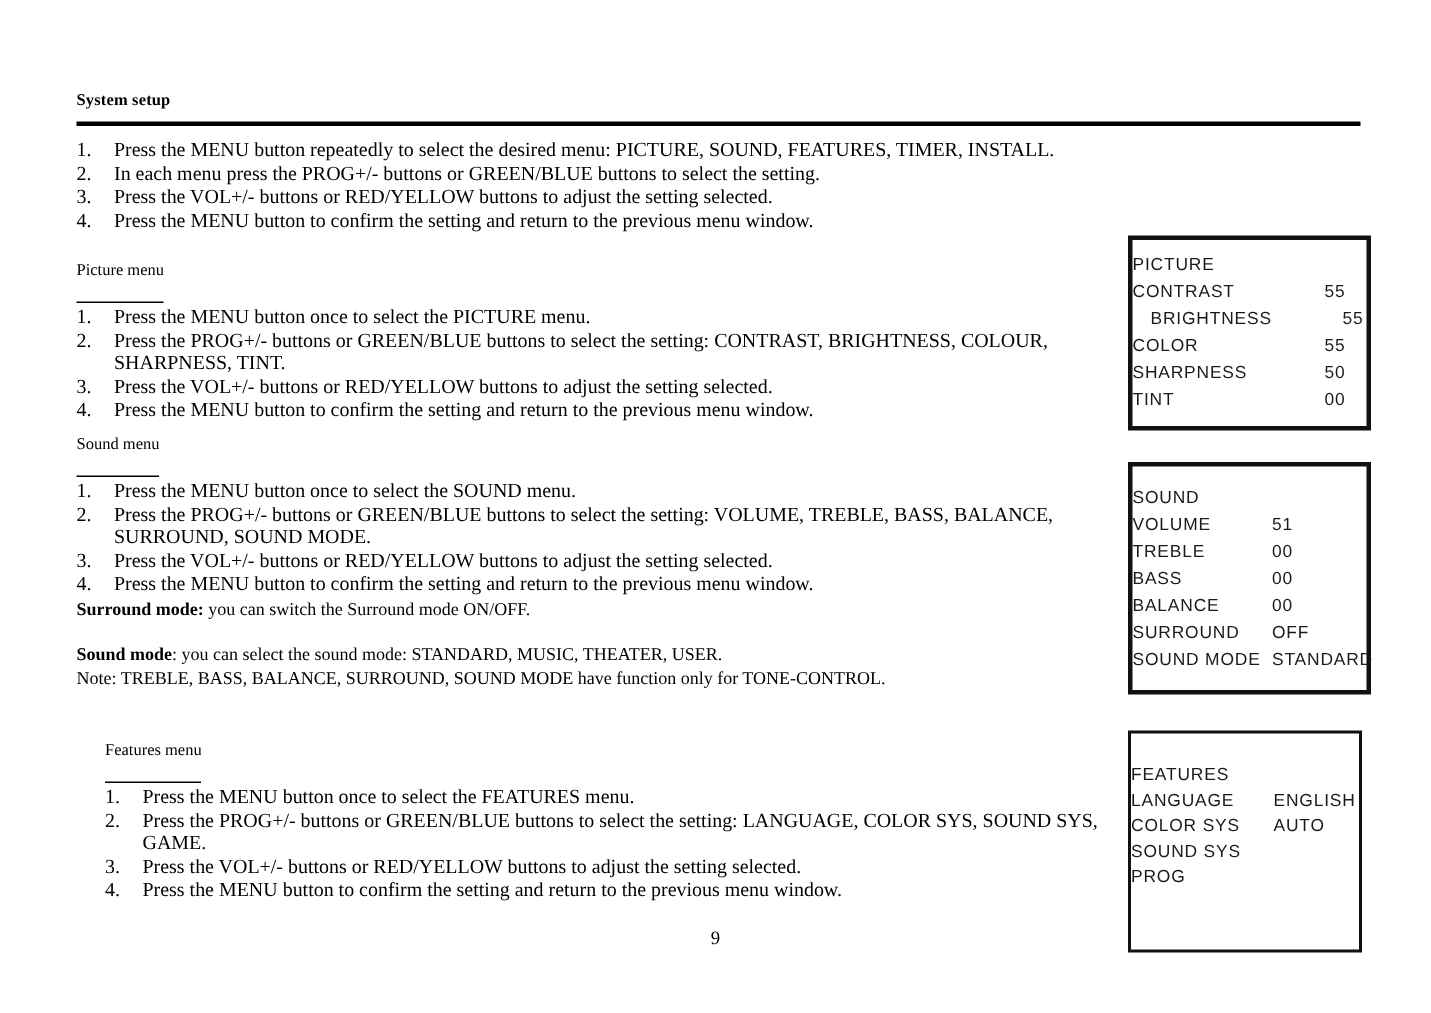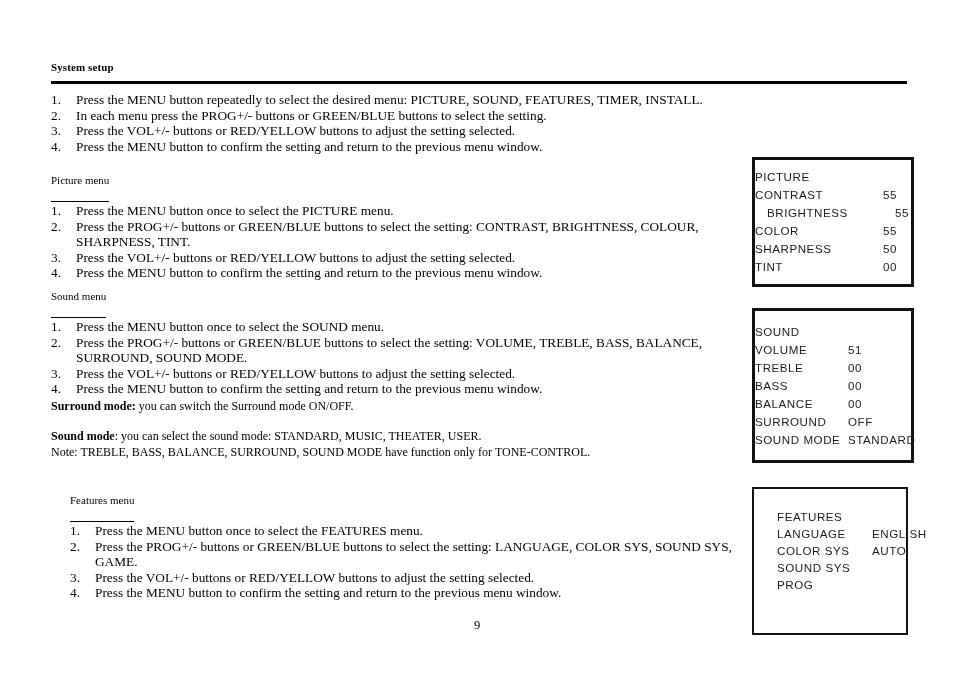--- a/index.html
+++ b/index.html
@@ -88,21 +88,21 @@
   .osd {
     position: absolute;
     background: #ffffff;
     font-family: "Liberation Sans", sans-serif;
     font-size: 11.6px;
     letter-spacing: 0.55px;
     color: #1a1a1a;
     box-sizing: border-box;
   }
   .osd.thick { border: 3px solid #111111; }
-  .osd.thin  { border: 2px solid #111111; padding-left: 23px; }
+  .osd.thin  { border: 2px solid #111111; }
 
   .osd-inner {
     position: relative;
     width: 100%;
     height: 100%;
   }
   .osd-row {
     position: absolute;
     left: 0;
     width: 100%;

